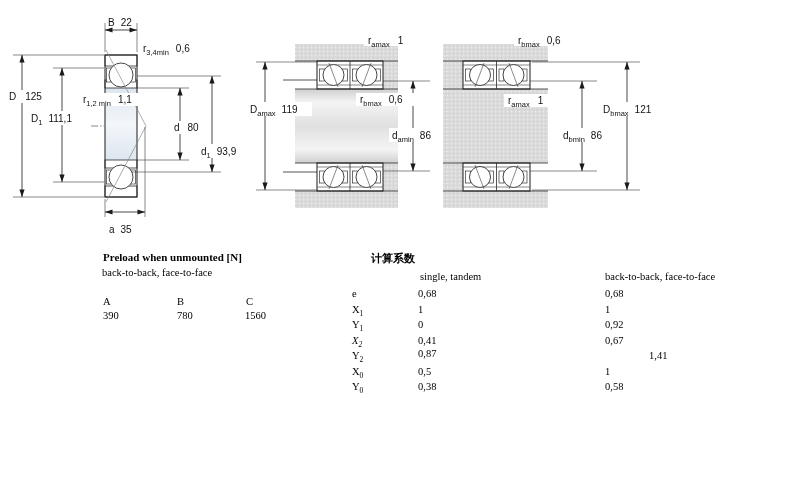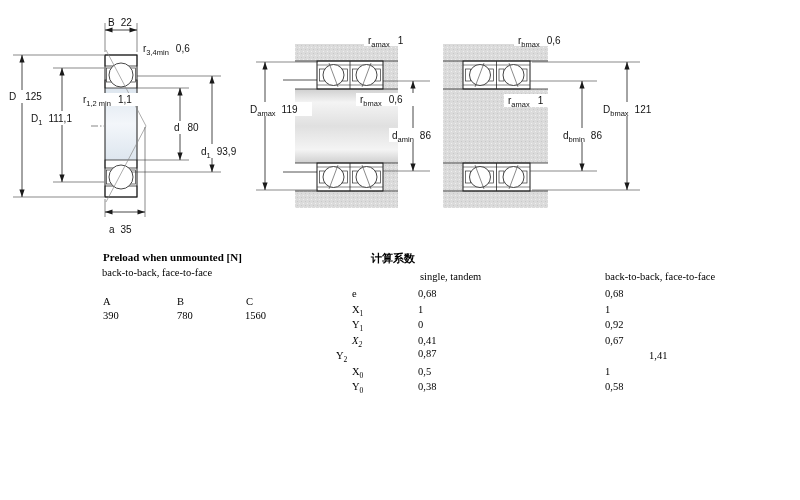--- a/index.html
+++ b/index.html
@@ -297,21 +297,21 @@
   <span style="left:605px;top:304px;">1</span>
 
   <div style="left:352px;top:319px;"><span style="position:static">Y</span><sub style="position:static">1</sub></div>
   <span style="left:418px;top:319px;">0</span>
   <span style="left:605px;top:319px;">0,92</span>
 
   <div style="left:352px;top:335px;font-style:italic;"><span style="position:static">X</span><sub style="position:static">2</sub></div>
   <span style="left:418px;top:335px;">0,41</span>
   <span style="left:605px;top:335px;">0,67</span>
 
-  <div style="left:336px;top:350px;"><span style="position:static">Y</span><sub style="position:static">2</sub></div>
+  <div style="left:352px;top:350px;"><span style="position:static">Y</span><sub style="position:static">2</sub></div>
   <span style="left:418px;top:348px;">0,87</span>
   <span style="left:605px;top:350px;margin-left:44px;">1,41</span>
 
   <div style="left:352px;top:366px;"><span style="position:static">X</span><sub style="position:static">0</sub></div>
   <span style="left:418px;top:366px;text-align:center;">0,5</span>
   <span style="left:605px;top:366px;">1</span>
 
   <div style="left:352px;top:381px;"><span style="position:static">Y</span><sub style="position:static">0</sub></div>
   <span style="left:418px;top:381px;">0,38</span>
   <span style="left:605px;top:381px;">0,58</span>

